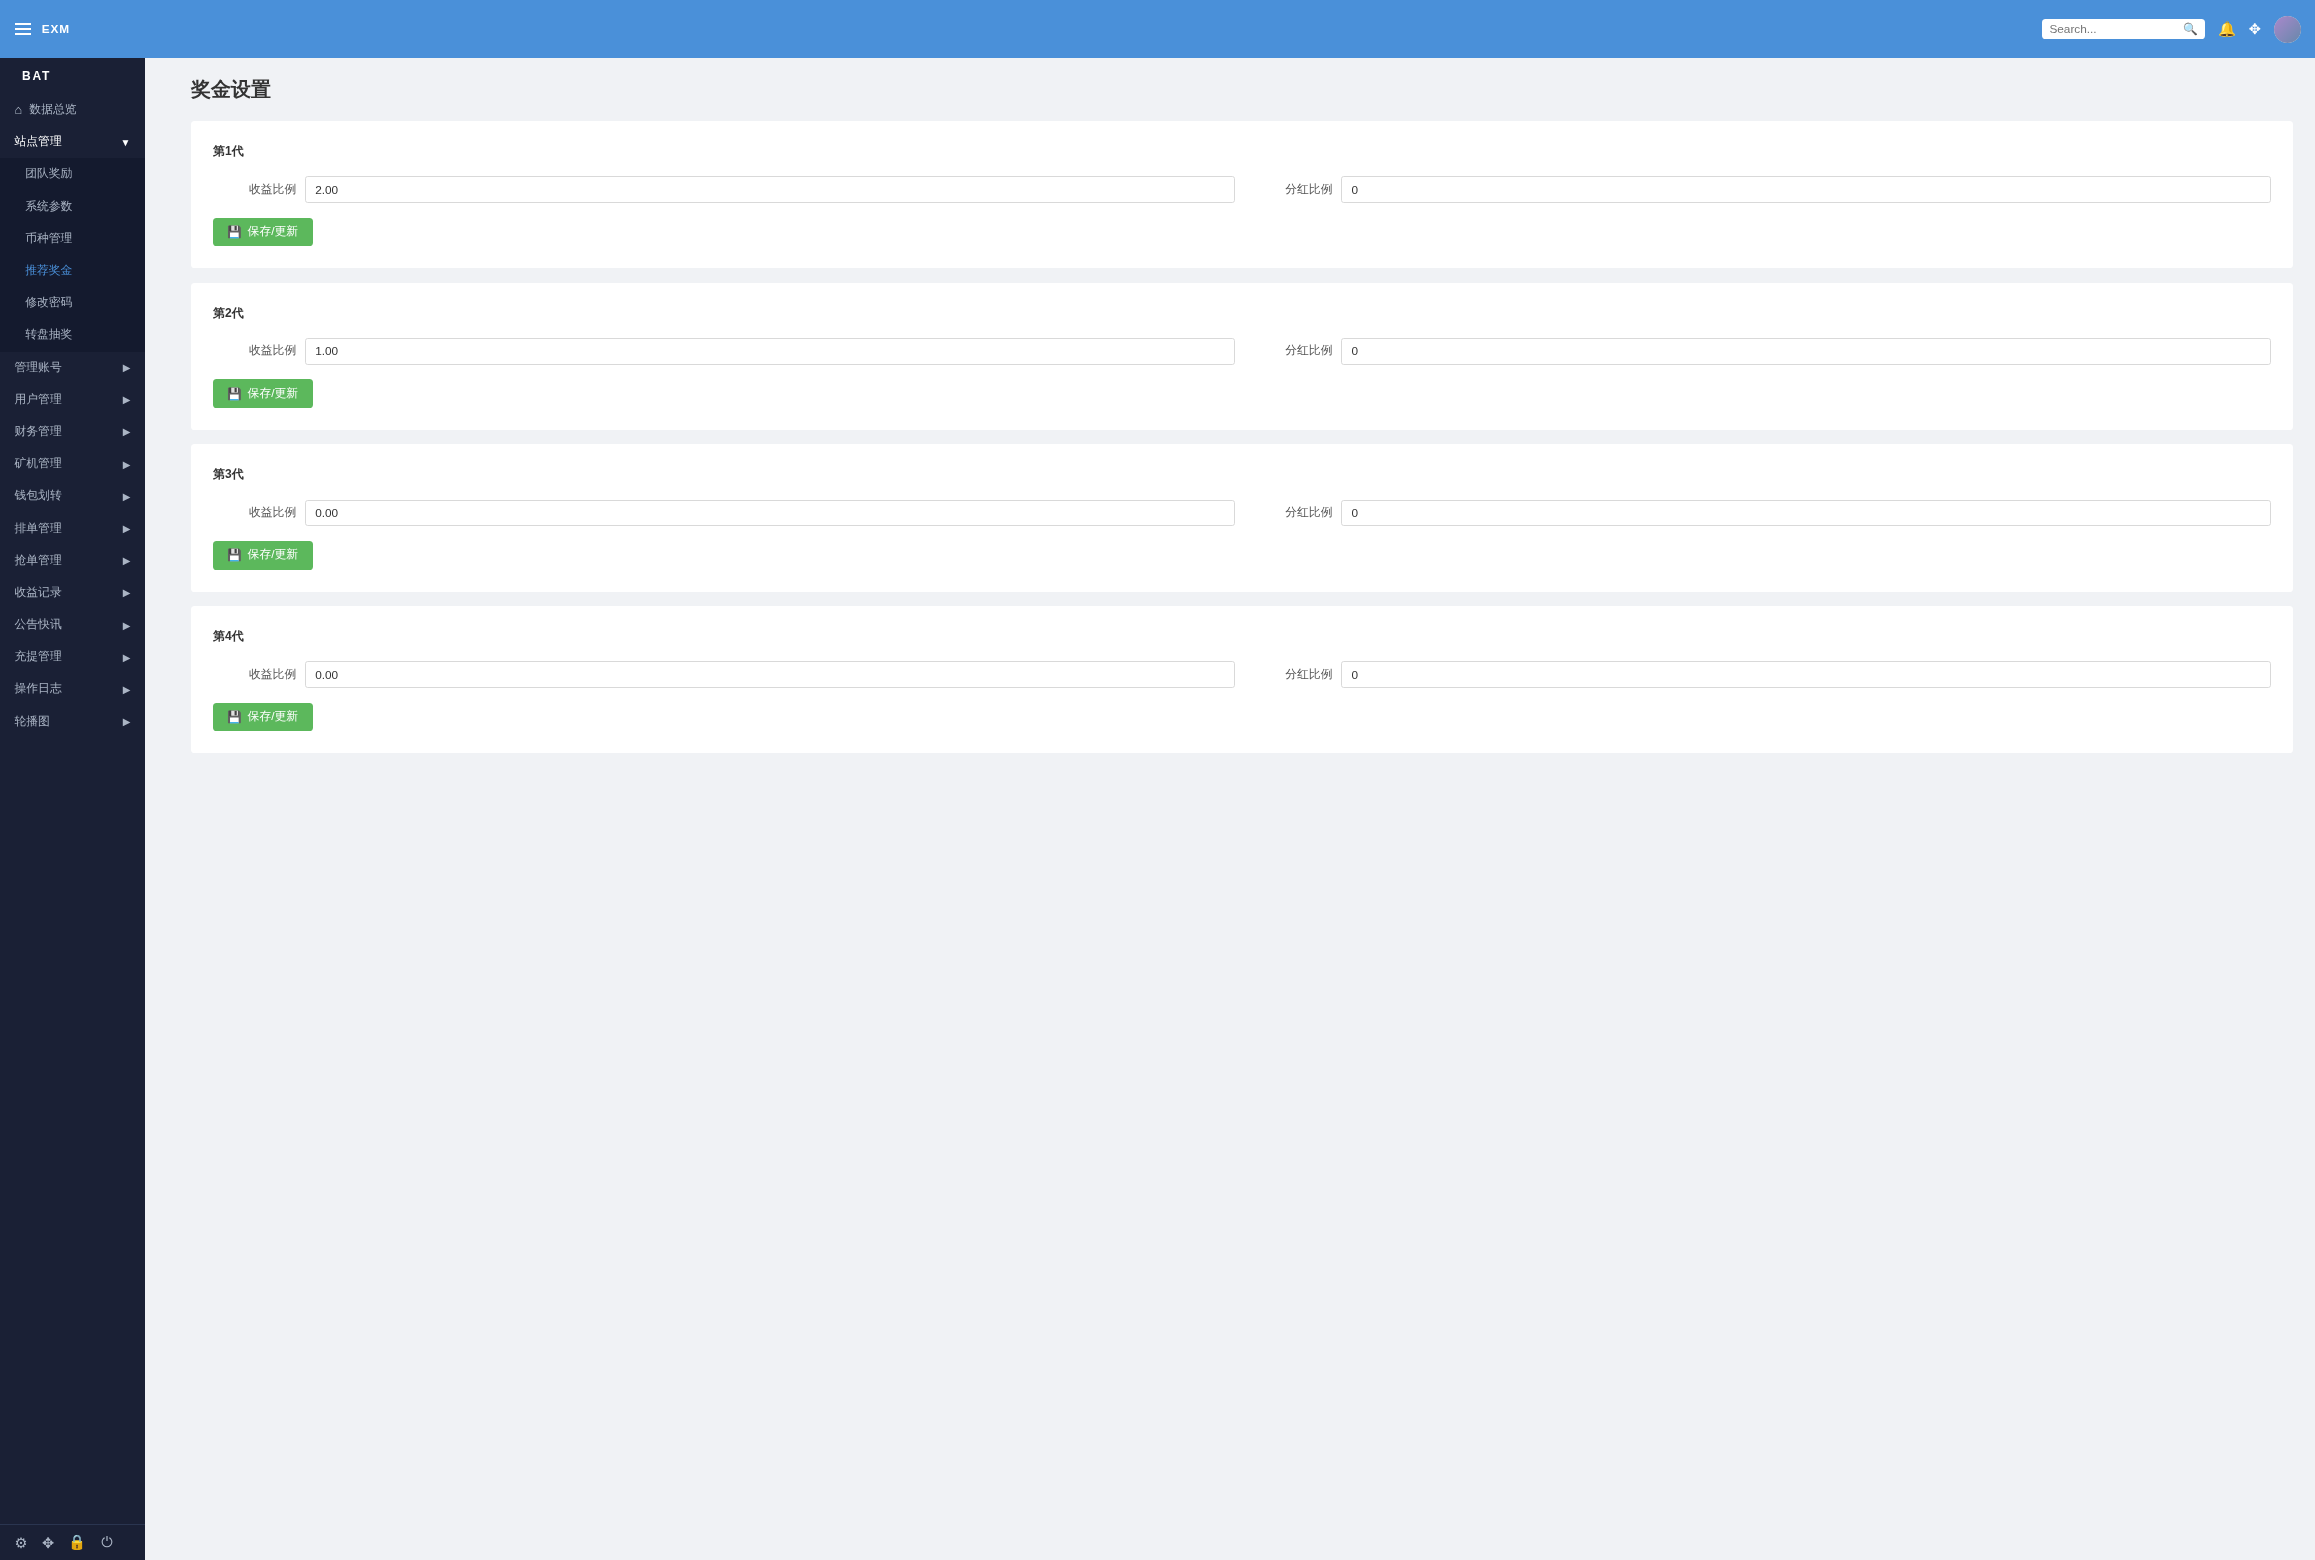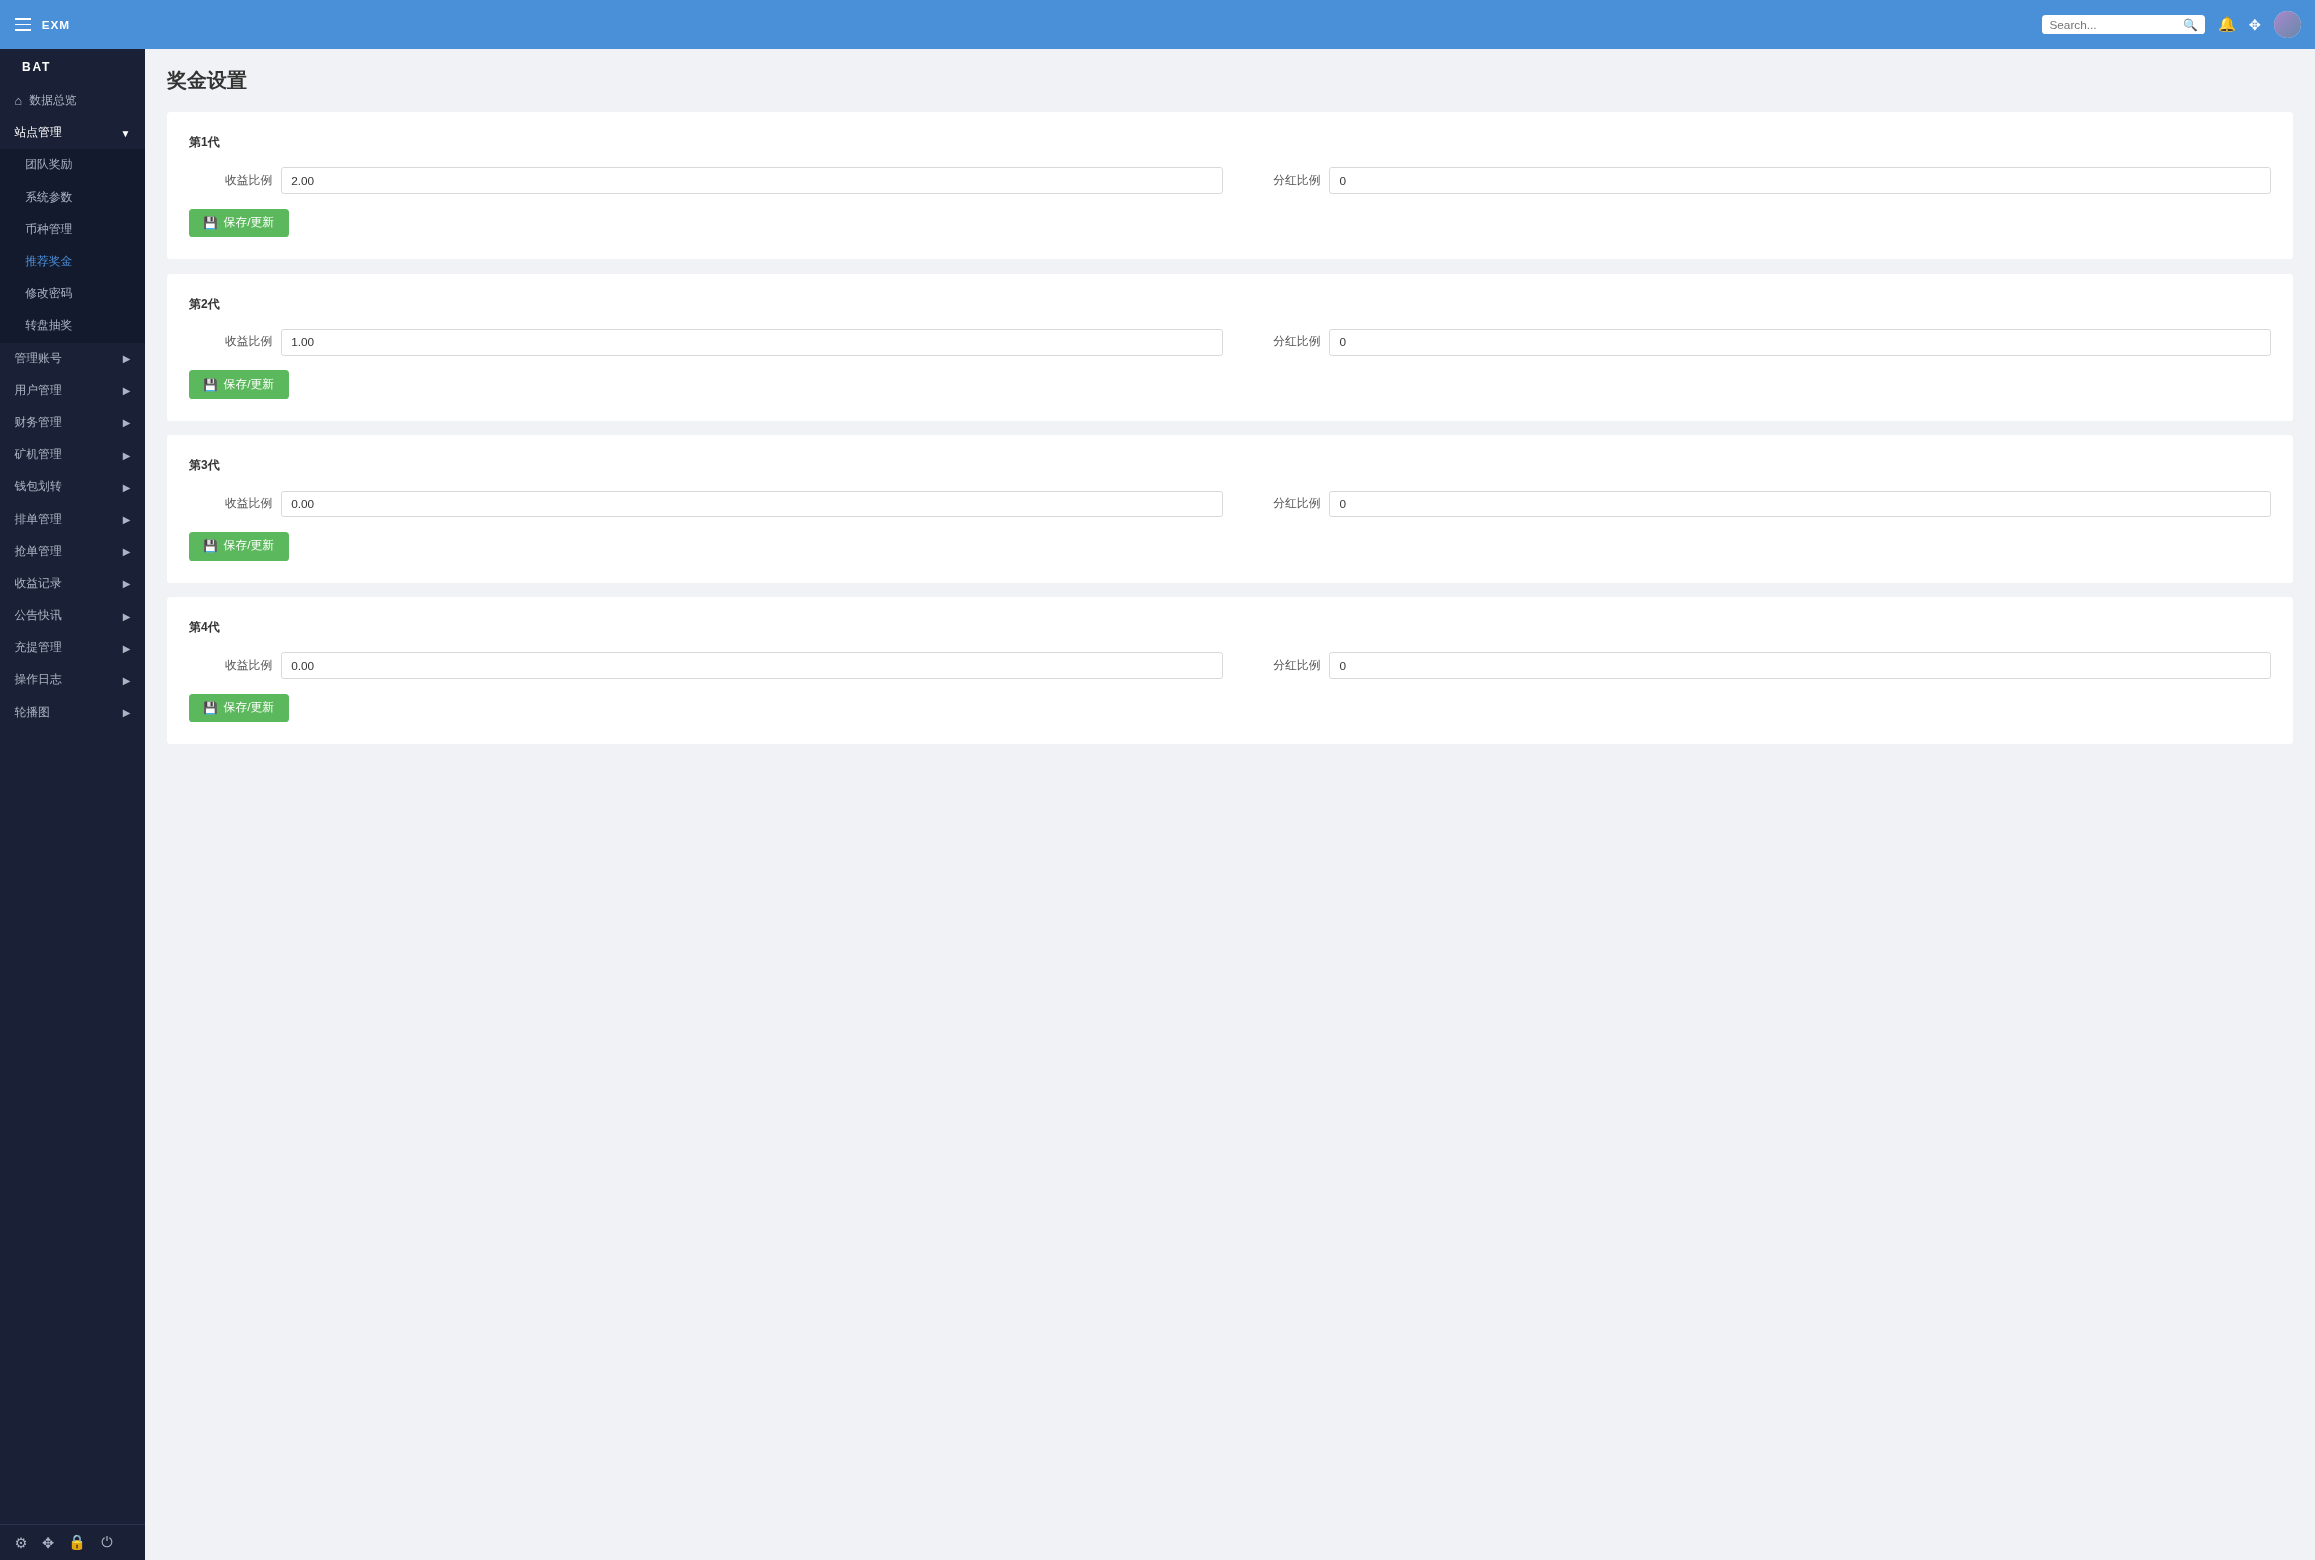--- a/index.html
+++ b/index.html
@@ -1,20 +1,20 @@
 <!DOCTYPE html>
 <html style="font-size:14.5px"><head>
   <meta charset="utf-8">
   <style>
     * { box-sizing: border-box; margin: 0; padding: 0; }
     body { font-family: "Microsoft YaHei", "PingFang SC", Arial, sans-serif; font-size: 12.7px; background: #f0f2f5; display: flex; flex-direction: column; height: 100vh; overflow: hidden; }
 
     
     .navbar {
-      height: 49px;
+      height: 58px;
       background: #4a90d9;
       display: flex;
       align-items: center;
       padding: 0 14.5px;
       justify-content: space-between;
       flex-shrink: 0;
       z-index: 100;
     }
     .navbar-left { display: flex; align-items: center; gap: 11px; }
     .navbar-brand { color: #fff; font-size: 11.8px; font-weight: bold; letter-spacing: 0.9px; }
@@ -103,20 +103,21 @@
       gap: 14.5px;
       border-top: 0.9px solid #2a3550;
     }
     .sidebar-footer .footer-icon { color: #aab4c4; cursor: pointer; font-size: 14.5px; }
 
     
     .main-content {
       flex: 1;
       overflow-y: auto;
       display: flex;
+      padding-left: 24px;
     }
     .page-body {
       flex: 1;
       padding: 18px 22px;
       background: #f0f2f5;
     }
     .page-title {
       font-size: 20px;
       font-weight: bold;
       color: #333;

